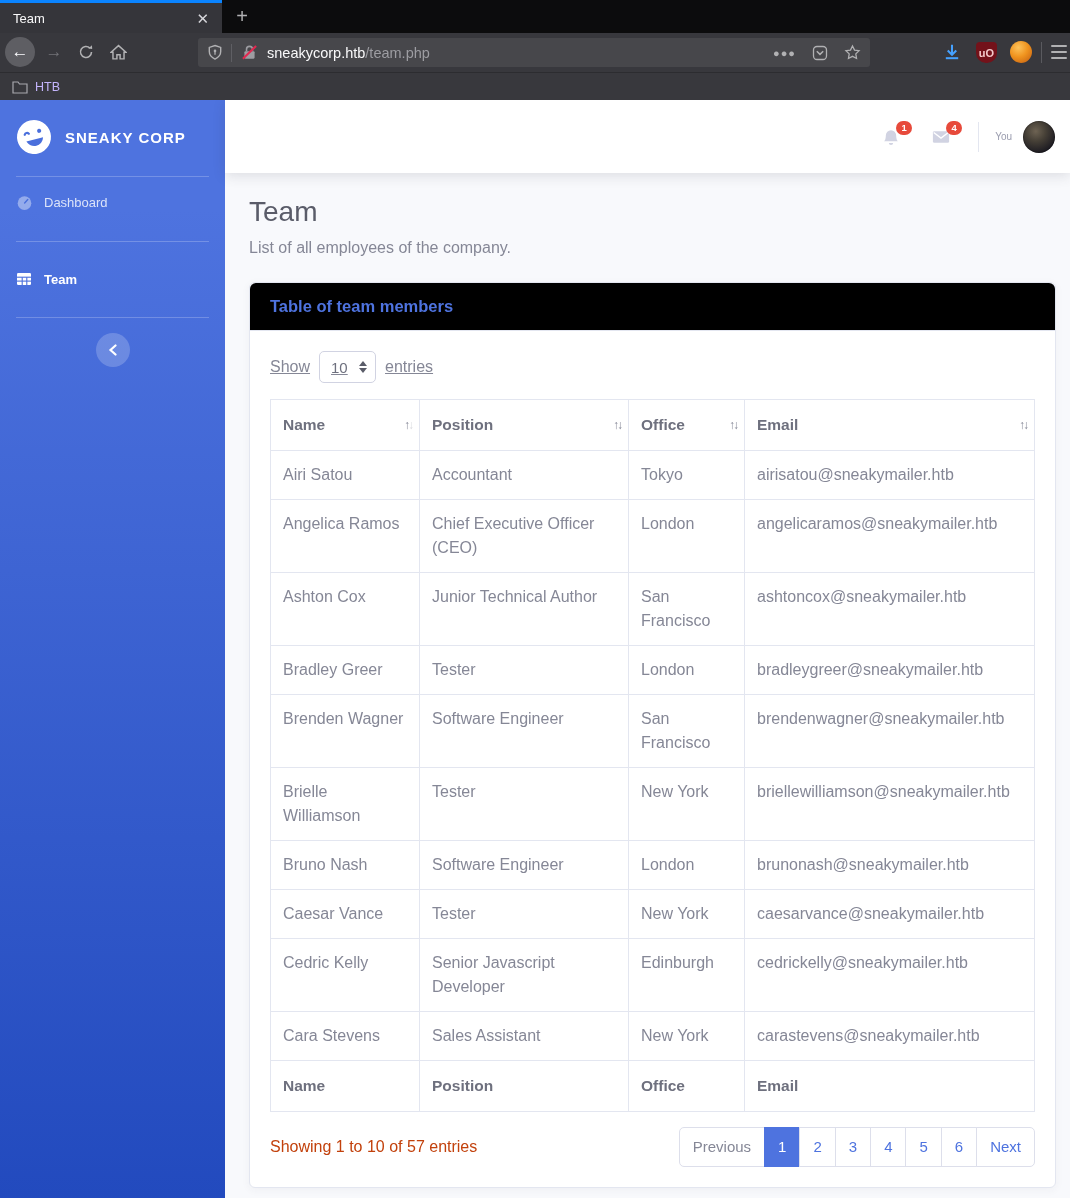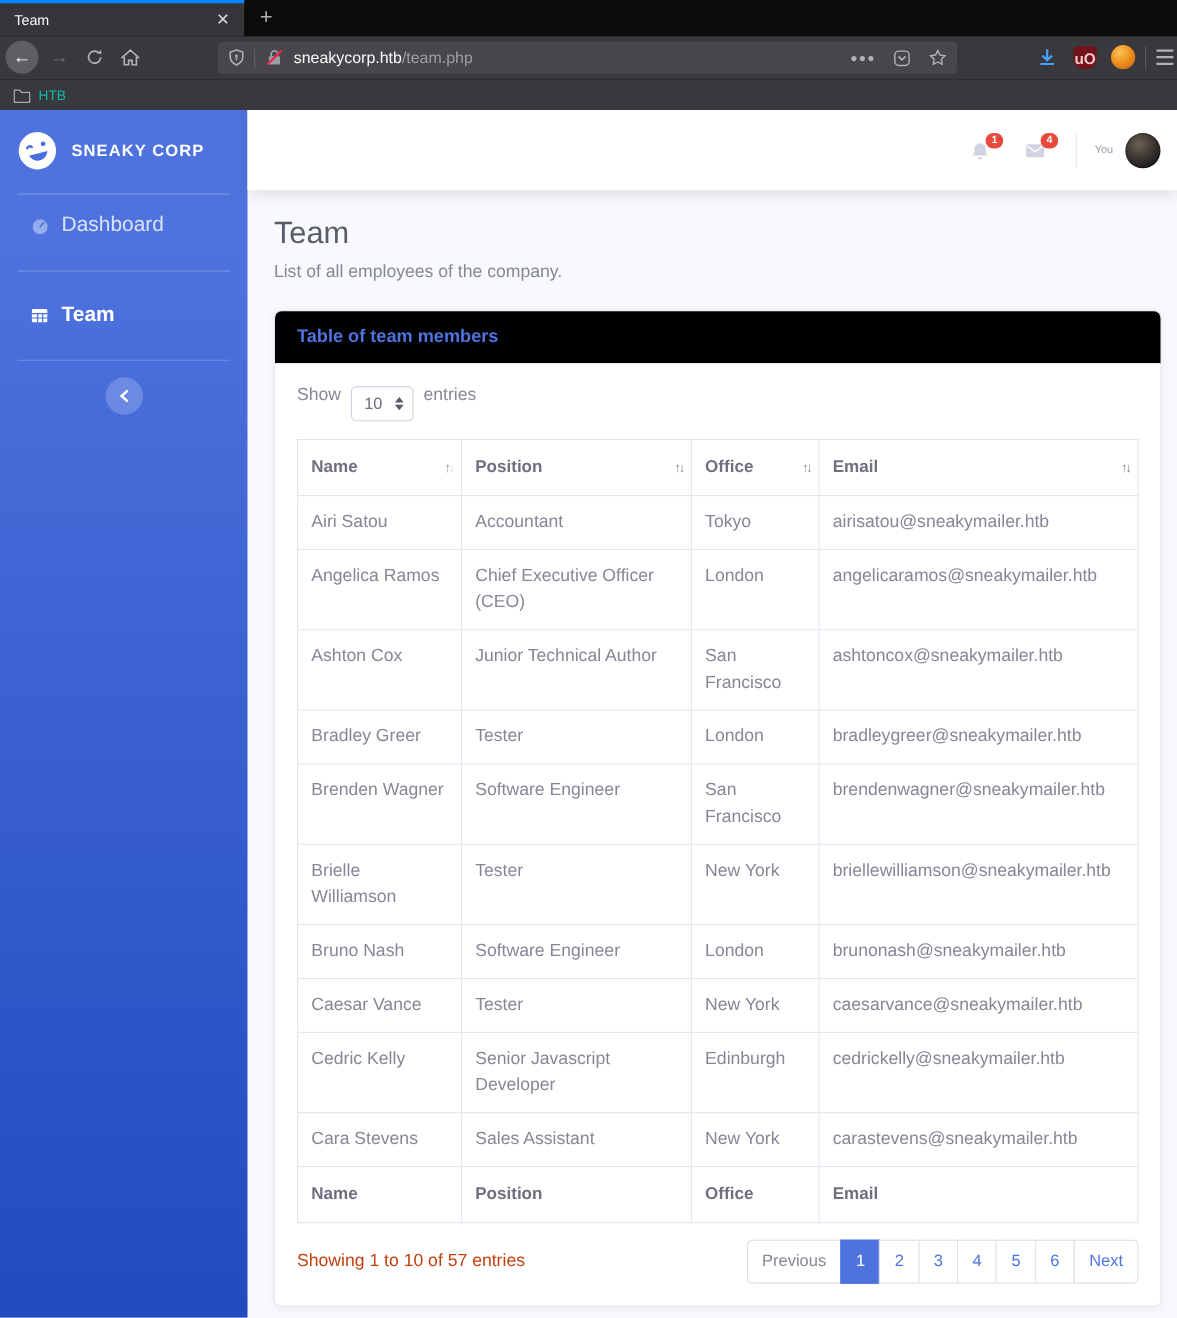--- a/index.html
+++ b/index.html
@@ -33,42 +33,42 @@
   .url-sep { width:1px; height:18px; background:#5f5f64; margin:0 9px 0 8px; }
   .url-host { font-size:14.5px; color:#f9f9fa; margin-left:9px; }
   .url-path { font-size:14.5px; color:#9d9da2; }
   .url-spacer { flex:1; }
   .url-right { display:flex; align-items:center; gap:16px; color:#b1b1b3; }
   .dots-icon { font-size:11px; letter-spacing:1px; color:#b1b1b3; }
 
   .ext-dl { left:940px; top:7px; width:24px; height:24px; }
   .ext-ubo { position:absolute; left:976px; top:9px; width:21px; height:21px; background:#73121a;
              border-radius:4px 4px 48% 48%; display:flex; align-items:center; justify-content:center; }
-  .ubo-label { color:#f3caca; font-size:14px; font-weight:bold; }
+  .ubo-label { color:#f3caca; font-size:11px; font-weight:bold; }
   .ext-foxy { position:absolute; left:1010px; top:8px; width:22px; height:22px; border-radius:50%;
               background:radial-gradient(circle at 38% 30%, #fdc35c 0%, #f0941f 45%, #c05a10 100%); }
   .toolbar-sep { position:absolute; left:1041px; top:9px; width:1px; height:21px; background:#5a5a5f; }
   .burger { position:absolute; left:1051px; top:12px; width:16px; height:14px; display:flex; flex-direction:column; justify-content:space-between; }
   .burger span { display:block; height:2px; background:#b1b1b3; border-radius:1px; }
 
   .bookmarksbar { position:absolute; top:72px; left:0; width:1070px; height:28px; background:#38383d;
                   border-top:1px solid #2c2c30; display:flex; align-items:center; padding-left:12px; }
-  .bm-label { color:#14b8a6; font-size:12.5px; margin-left:7px; }
+  .bm-label { color:#c4b5fd; font-size:12.5px; margin-left:7px; }
 
   
   .app { position:absolute; top:100px; left:0; width:1070px; height:1098px; background:#f8f9fc; }
 
   .sidebar { position:absolute; left:0; top:0; width:225px; height:1098px;
              background:linear-gradient(180deg,#4e73df 10%,#224abe 100%); }
   .brand { display:flex; align-items:center; padding:19px 16px 21px 16px; }
   .brand-icon { width:36px; height:36px; transform:rotate(-14deg); }
   .brand-text { color:#fff; font-size:15px; font-weight:bold; letter-spacing:1px; margin-left:13px; white-space:nowrap; }
   .side-hr { border:none; border-top:1px solid rgba(255,255,255,.22); margin:0 16px; }
   .nav-item { display:flex; align-items:center; padding:17px 16px; color:rgba(255,255,255,.8);
-              font-size:19px; cursor:pointer;margin-left:12px; }
+              font-size:13px; cursor:pointer; }
   .nav-item .nav-icon { width:17px; height:17px; margin-right:11px; color:rgba(255,255,255,.4); }
   .nav-item.active { color:#ffffff; font-weight:bold; }
   .nav-item.active .nav-icon { color:#ffffff; }
   .toggle-wrap { text-align:center; margin-top:15px; }
   .toggle-btn { width:34px; height:34px; border-radius:50%; background:rgba(255,255,255,.2);
                 display:inline-flex; align-items:center; justify-content:center; cursor:pointer; }
 
   .main { position:absolute; left:225px; top:0; width:845px; height:1098px; }
   .topbar { height:73px; background:#fff; box-shadow:0 3px 12px rgba(58,59,69,.14); position:relative; z-index:2; }
   .topbar-right { position:absolute; right:15px; top:0; height:73px; display:flex; align-items:center; }
@@ -87,21 +87,21 @@
   .page-title { font-size:28px; font-weight:400; color:#5a5c69; }
   .page-subtitle { margin-top:11px; font-size:16px; color:#858796; margin-bottom:25px; }
 
   .card { background:#fff; border:1px solid #e3e6f0; border-radius:6px; box-shadow:0 2px 8px rgba(58,59,69,.05); }
   .card-header { padding:14px 20px; background:#000000; border-bottom:1px solid #e3e6f0; border-radius:6px 6px 0 0; }
   .card-title { color:#4e73df; font-weight:bold; font-size:16.5px; }
   .card-body { padding:20px; }
 
   .controls { display:flex; justify-content:space-between; align-items:center; margin-bottom:16px;
               color:#858796; font-size:16px; }
-  .length { display:flex; align-items:flex-start; }
+  .length { display:flex; align-items:center;text-decoration:underline; }
   .select { width:57px; height:32px; border:1px solid #d1d3e2; border-radius:5px; margin:0 9px;
             display:flex; align-items:center; justify-content:space-between; padding:0 8px 0 11px;
             color:#6e707e; background:#fff; font-size:15px; cursor:pointer; }
   .sel-arrows { display:flex; flex-direction:column; gap:2px; }
   .sel-arrows i { display:block; width:0; height:0; border-left:4px solid transparent; border-right:4px solid transparent; }
   .sel-up { border-bottom:5px solid #5a5c69; }
   .sel-down { border-top:5px solid #5a5c69; }
   .search { display:flex; align-items:center; }
   .search input { width:202px; height:32px; border:1px solid #d1d3e2; border-radius:5px; margin-left:9px;
                   padding:0 10px; font-size:15px; color:#6e707e; outline:none;

